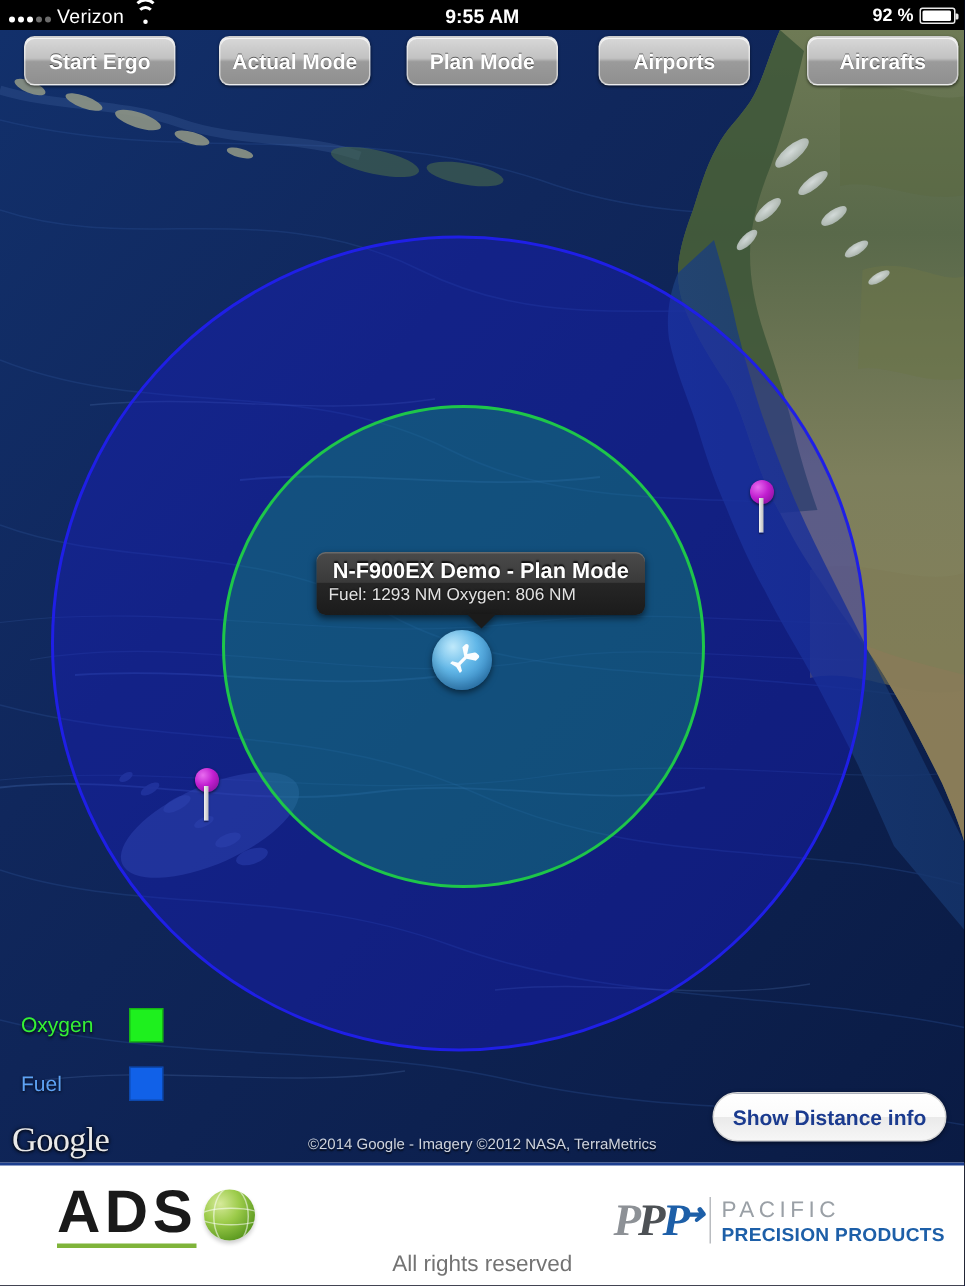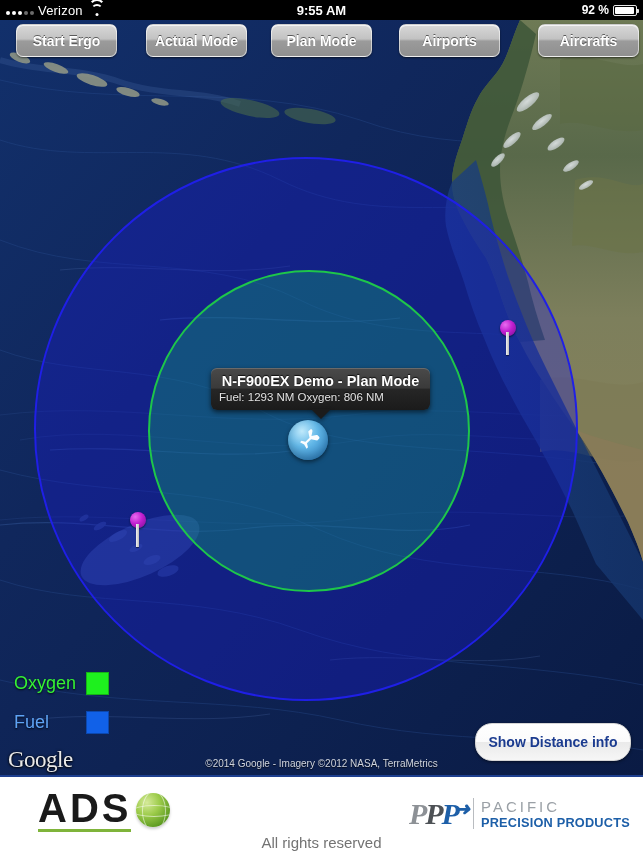--- a/index.html
+++ b/index.html
@@ -229,21 +229,21 @@
   }
 
   
   .legend { position: absolute; left: 14px; bottom: 25px; z-index: 28; }
   .legend-row {
     display: flex; align-items: center;
     height: 22px; margin-bottom: 17px;
   }
   .legend-label {
     width: 72px;
-    font-size: 18px;
+    font-size: 14px;
     font-weight: normal;
     text-shadow: 0 1px 2px rgba(0,0,0,.85);
   }
   .legend-swatch {
     width: 23px; height: 23px;
     border: 1px solid rgba(0,0,0,.25);
     box-sizing: border-box;
   }
 
   
@@ -269,21 +269,21 @@
     color: #cfd4de;
     font-size: 10px;
     z-index: 29;
     text-shadow: 0 1px 1px rgba(0,0,0,.7);
   }
 
   
   .distance-btn {
     position: absolute;
     right: 12px; bottom: 14px;
-    width: 156px; height: 38px;
+    width: 156px; height: 33px;
     border-radius: 17px;
     background: linear-gradient(to bottom, #ffffff 0%, #fbfbfb 50%, #eaeaea 51%, #f6f6f6 100%);
     border: 1px solid #d5d5d5;
     box-shadow: 0 1px 3px rgba(0,0,0,.5);
     color: #1b3b8f;
     font-size: 14px;
     font-weight: bold;
     display: flex; align-items: center; justify-content: center;
     box-sizing: border-box;
     z-index: 30;

